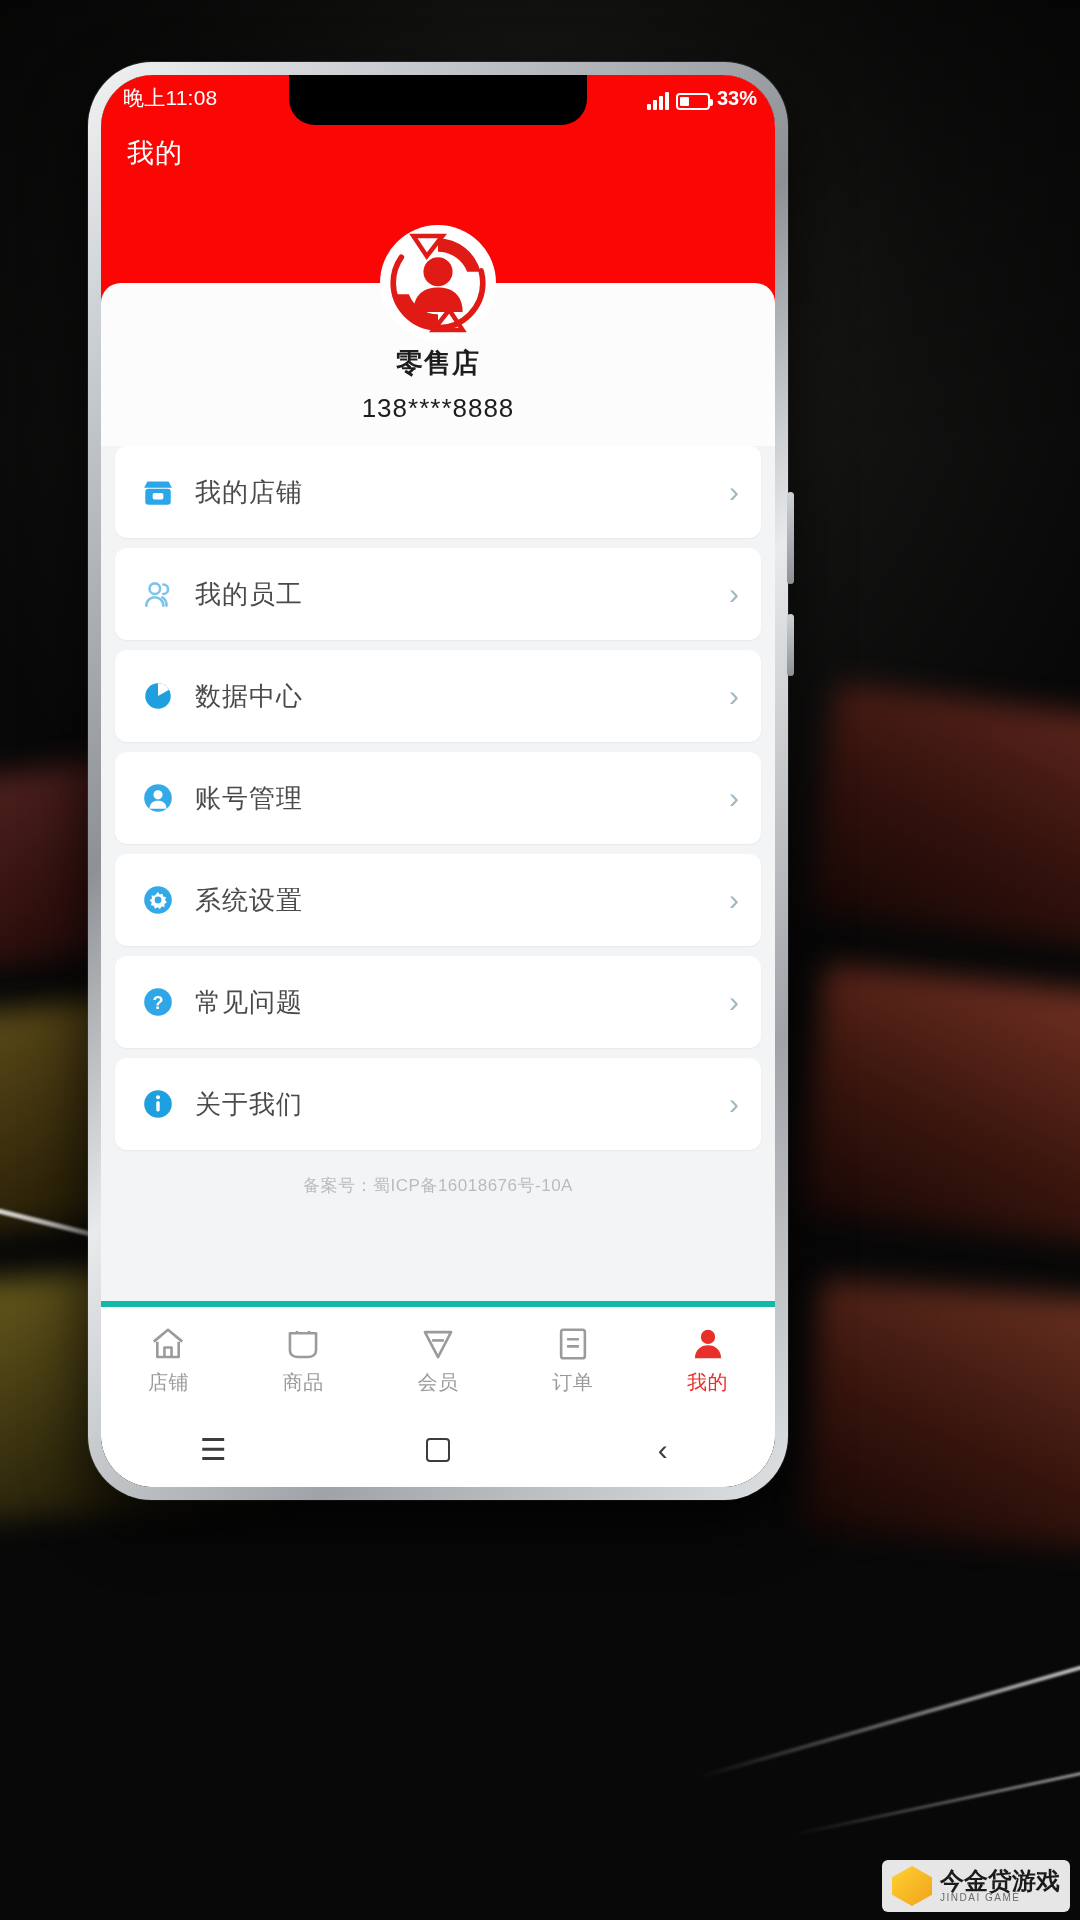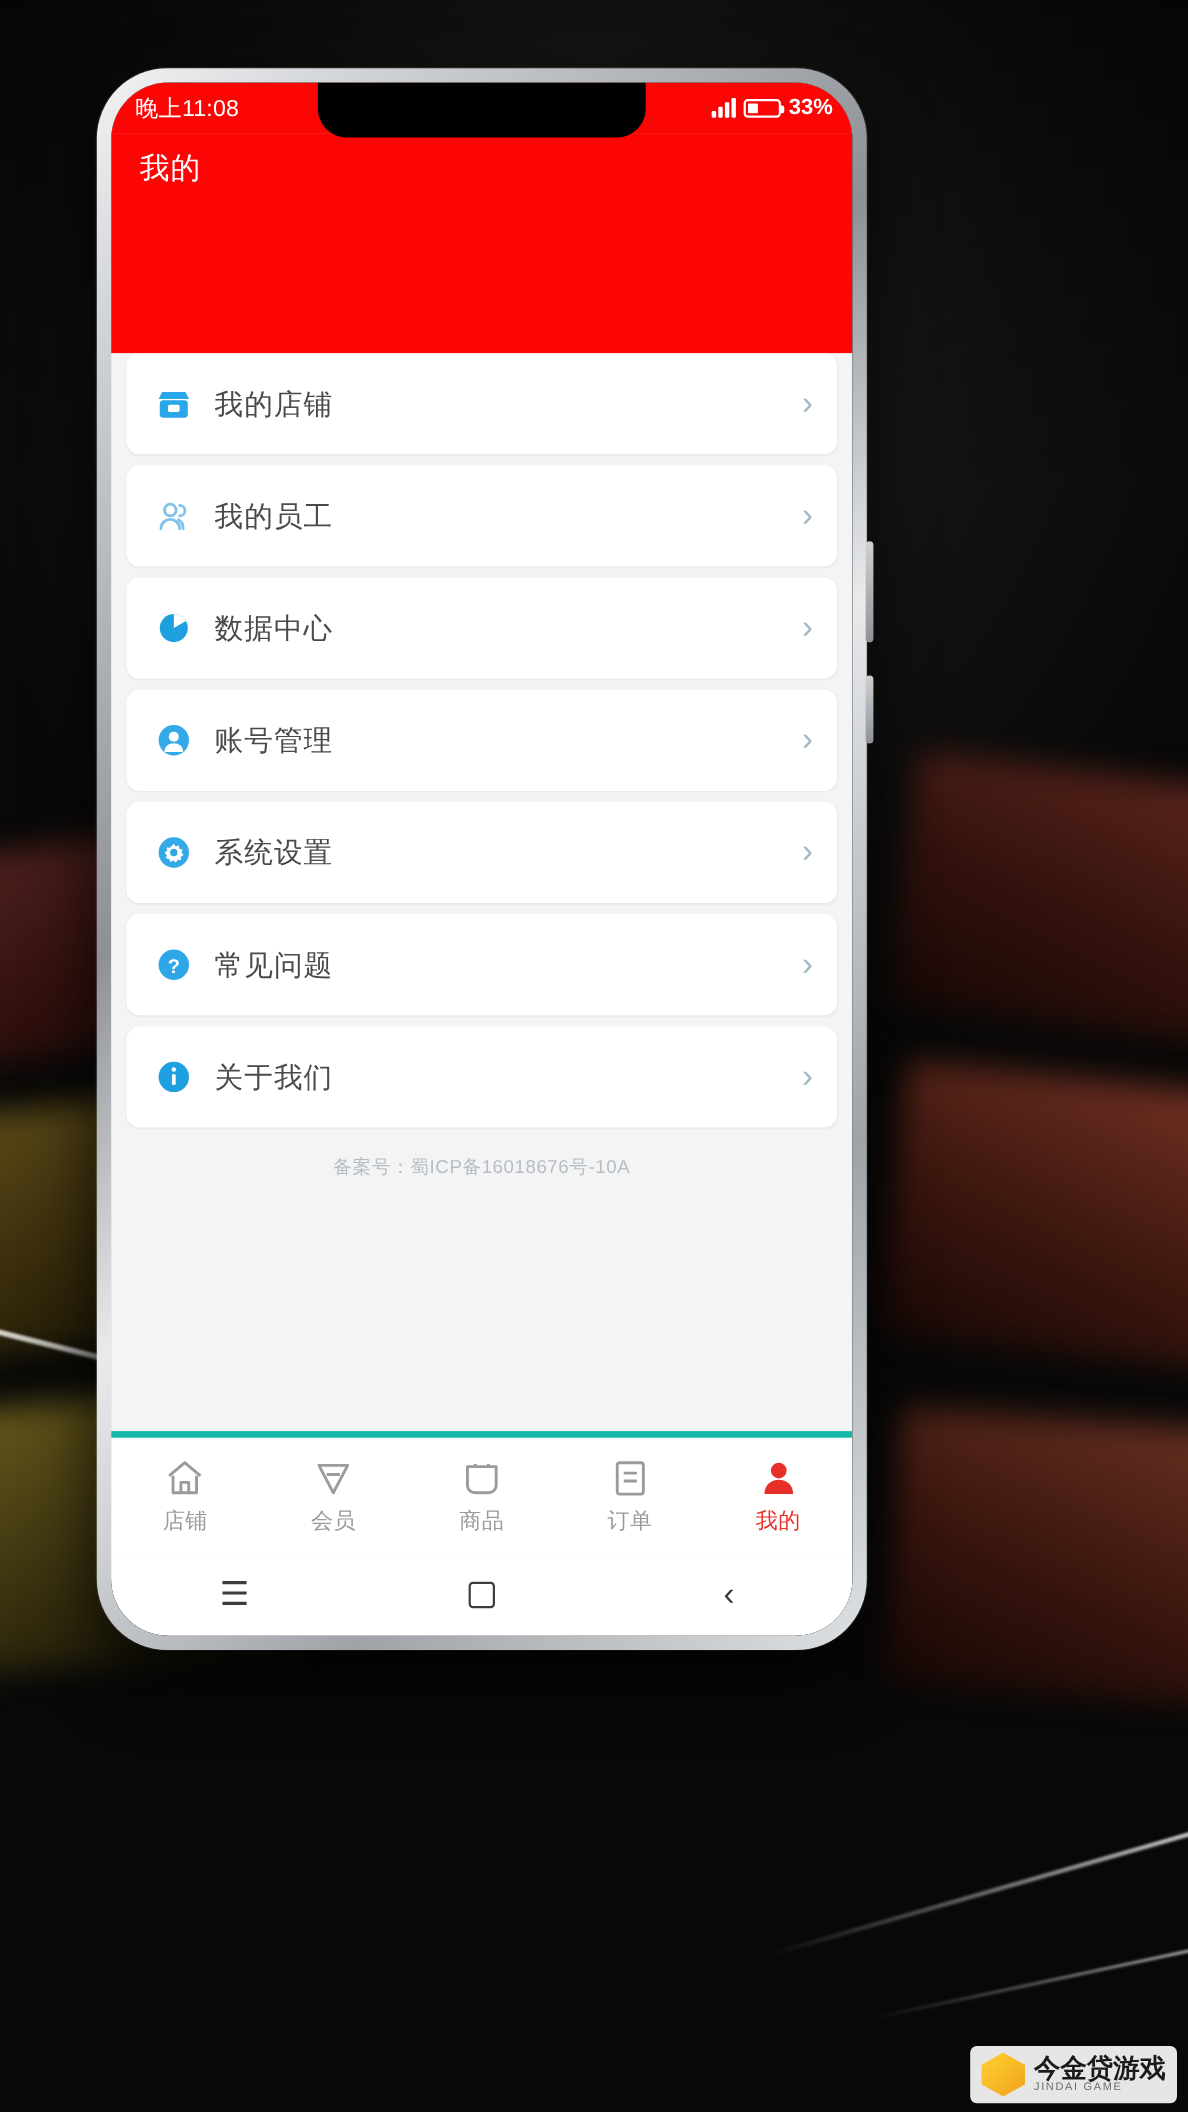--- a/index.html
+++ b/index.html
@@ -103,21 +103,21 @@
     background: #000;
     border-radius: 0 0 26px 26px;
     z-index: 4;
   }
   .sb-time {
     font-size: 21px; letter-spacing: .2px; font-weight: 500;
     position: relative; z-index: 5;
   }
   .sb-right {
     margin-left: auto;
-    display: flex; align-items: center; gap: 7px;
+    display: flex; align-items: flex-end; gap: 7px;
     position: relative; z-index: 5;
   }
   .signal { display: flex; align-items: flex-end; gap: 2px; height: 18px; }
   .signal i { display:block; width: 4px; background: #fff; border-radius: 1px; }
   .signal i:nth-child(1){height:6px}
   .signal i:nth-child(2){height:10px}
   .signal i:nth-child(3){height:14px}
   .signal i:nth-child(4){height:18px}
   .battery {
     width: 34px; height: 17px;
@@ -301,20 +301,36 @@
               <div class="lvl" style="width: 33%;"></div>
             </div>
             <div class="sb-batt-text">33%</div>
           </div>
         </div>
 
         <div class="red-header">
           <div class="page-title">我的</div>
         </div>
 
+        <div class="profile-card">
+          <div class="avatar">
+            <svg viewBox="0 0 100 100" aria-hidden="true">
+              <circle cx="50" cy="50" r="46" fill="#ffffff"></circle>
+              <path d="M50 10 A40 40 0 0 1 88 40 L76 40 A28 28 0 0 0 50 22 Z" fill="#e01b16"></path>
+              <path d="M50 90 A40 40 0 0 1 12 60 L24 60 A28 28 0 0 0 50 78 Z" fill="#e01b16"></path>
+              <path d="M28 8 L54 8 L40 26 Z" fill="#ffffff" stroke="#e01b16" stroke-width="4"></path>
+              <path d="M72 92 L46 92 L60 74 Z" fill="#ffffff" stroke="#e01b16" stroke-width="4"></path>
+              <circle cx="50" cy="40" r="13" fill="#e01b16"></circle>
+              <path d="M28 76 C28 60 38 54 50 54 C62 54 72 60 72 76 Z" fill="#e01b16"></path>
+              <circle cx="50" cy="50" r="40" fill="none" stroke="#e01b16" stroke-width="5" stroke-dasharray="150 90" stroke-linecap="round"></circle>
+            </svg>
+          </div>
+          <div class="profile-name">零售店</div>
+          <div class="profile-phone">138****8888</div>
+        </div>
 
         <div class="menu-scroll">
 
           <div class="menu-item">
             <span class="mi-icon">
               <svg viewBox="0 0 32 32">
                   <rect x="4" y="13" width="24" height="15" rx="3" fill="#29a7e8"></rect>
                   <path d="M3 12 L6 6 H26 L29 12 Z" fill="#29a7e8"></path>
                   <rect x="11" y="17" width="10" height="6" rx="1.5" fill="#ffffff"></rect>
                 </svg>
@@ -406,36 +422,36 @@
                   <path d="M7 14 V27 H25 V14"></path>
                   <path d="M13 27 V19 H19 V27"></path>
                 </svg>
             </span>
             <span class="tab-label">店铺</span>
           </div>
 
           <div class="tab">
             <span>
               <svg viewBox="0 0 32 32" fill="none" stroke="#9b9b9b" stroke-width="2.2" stroke-linejoin="round">
-                  <path d="M5 6 H27 L16 27 Z"></path>
-                  <path d="M11 13 H21"></path>
-                </svg>
-            </span>
-            <span class="tab-label">会员</span>
+                  <path d="M5 7 H27 V21 C27 25 24 27 20 27 H12 C8 27 5 25 5 21 Z"></path>
+                  <path d="M11 7 V5"></path>
+                  <path d="M21 7 V5"></path>
+                </svg>
+            </span>
+            <span class="tab-label">商品</span>
           </div>
 
           <div class="tab">
             <span>
               <svg viewBox="0 0 32 32" fill="none" stroke="#9b9b9b" stroke-width="2.2" stroke-linejoin="round">
-                  <path d="M5 7 H27 V21 C27 25 24 27 20 27 H12 C8 27 5 25 5 21 Z"></path>
-                  <path d="M11 7 V5"></path>
-                  <path d="M21 7 V5"></path>
-                </svg>
-            </span>
-            <span class="tab-label">商品</span>
+                  <path d="M5 6 H27 L16 27 Z"></path>
+                  <path d="M11 13 H21"></path>
+                </svg>
+            </span>
+            <span class="tab-label">会员</span>
           </div>
 
           <div class="tab">
             <span>
               <svg viewBox="0 0 32 32" fill="none" stroke="#9b9b9b" stroke-width="2.2" stroke-linejoin="round">
                   <rect x="6" y="4" width="20" height="24" rx="2"></rect>
                   <path d="M11 12 H21"></path>
                   <path d="M11 18 H21"></path>
                 </svg>
             </span>

